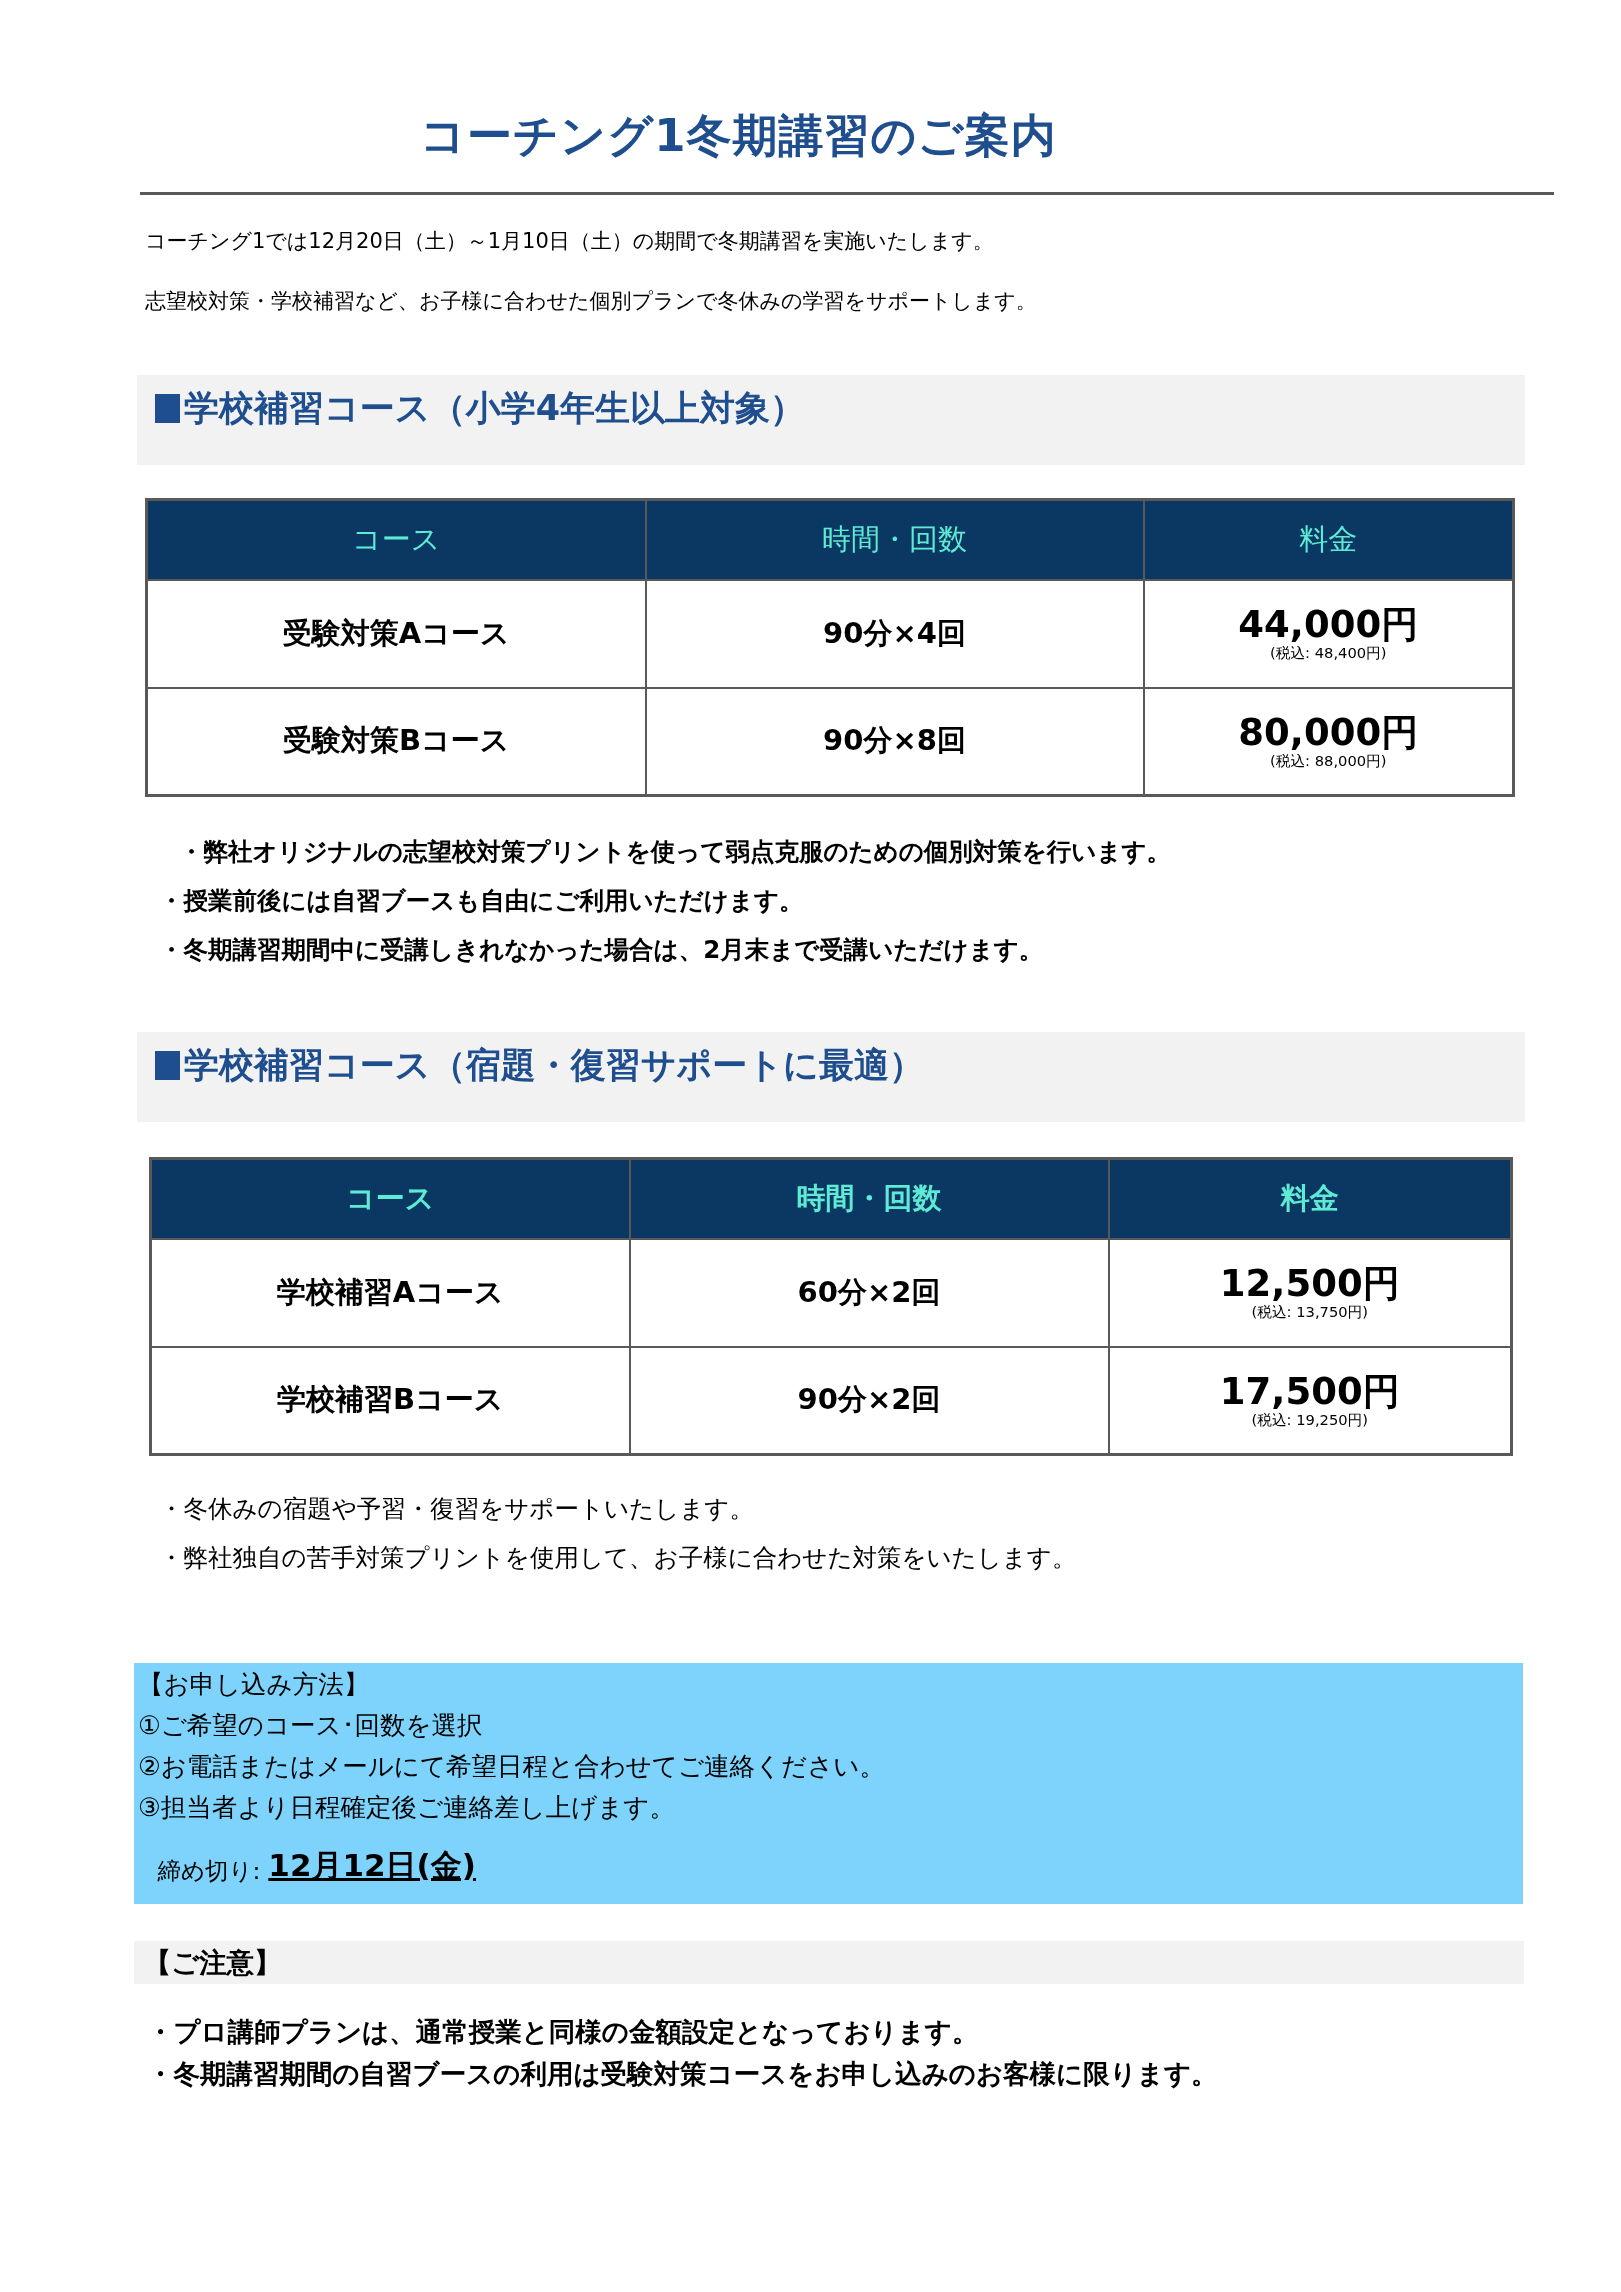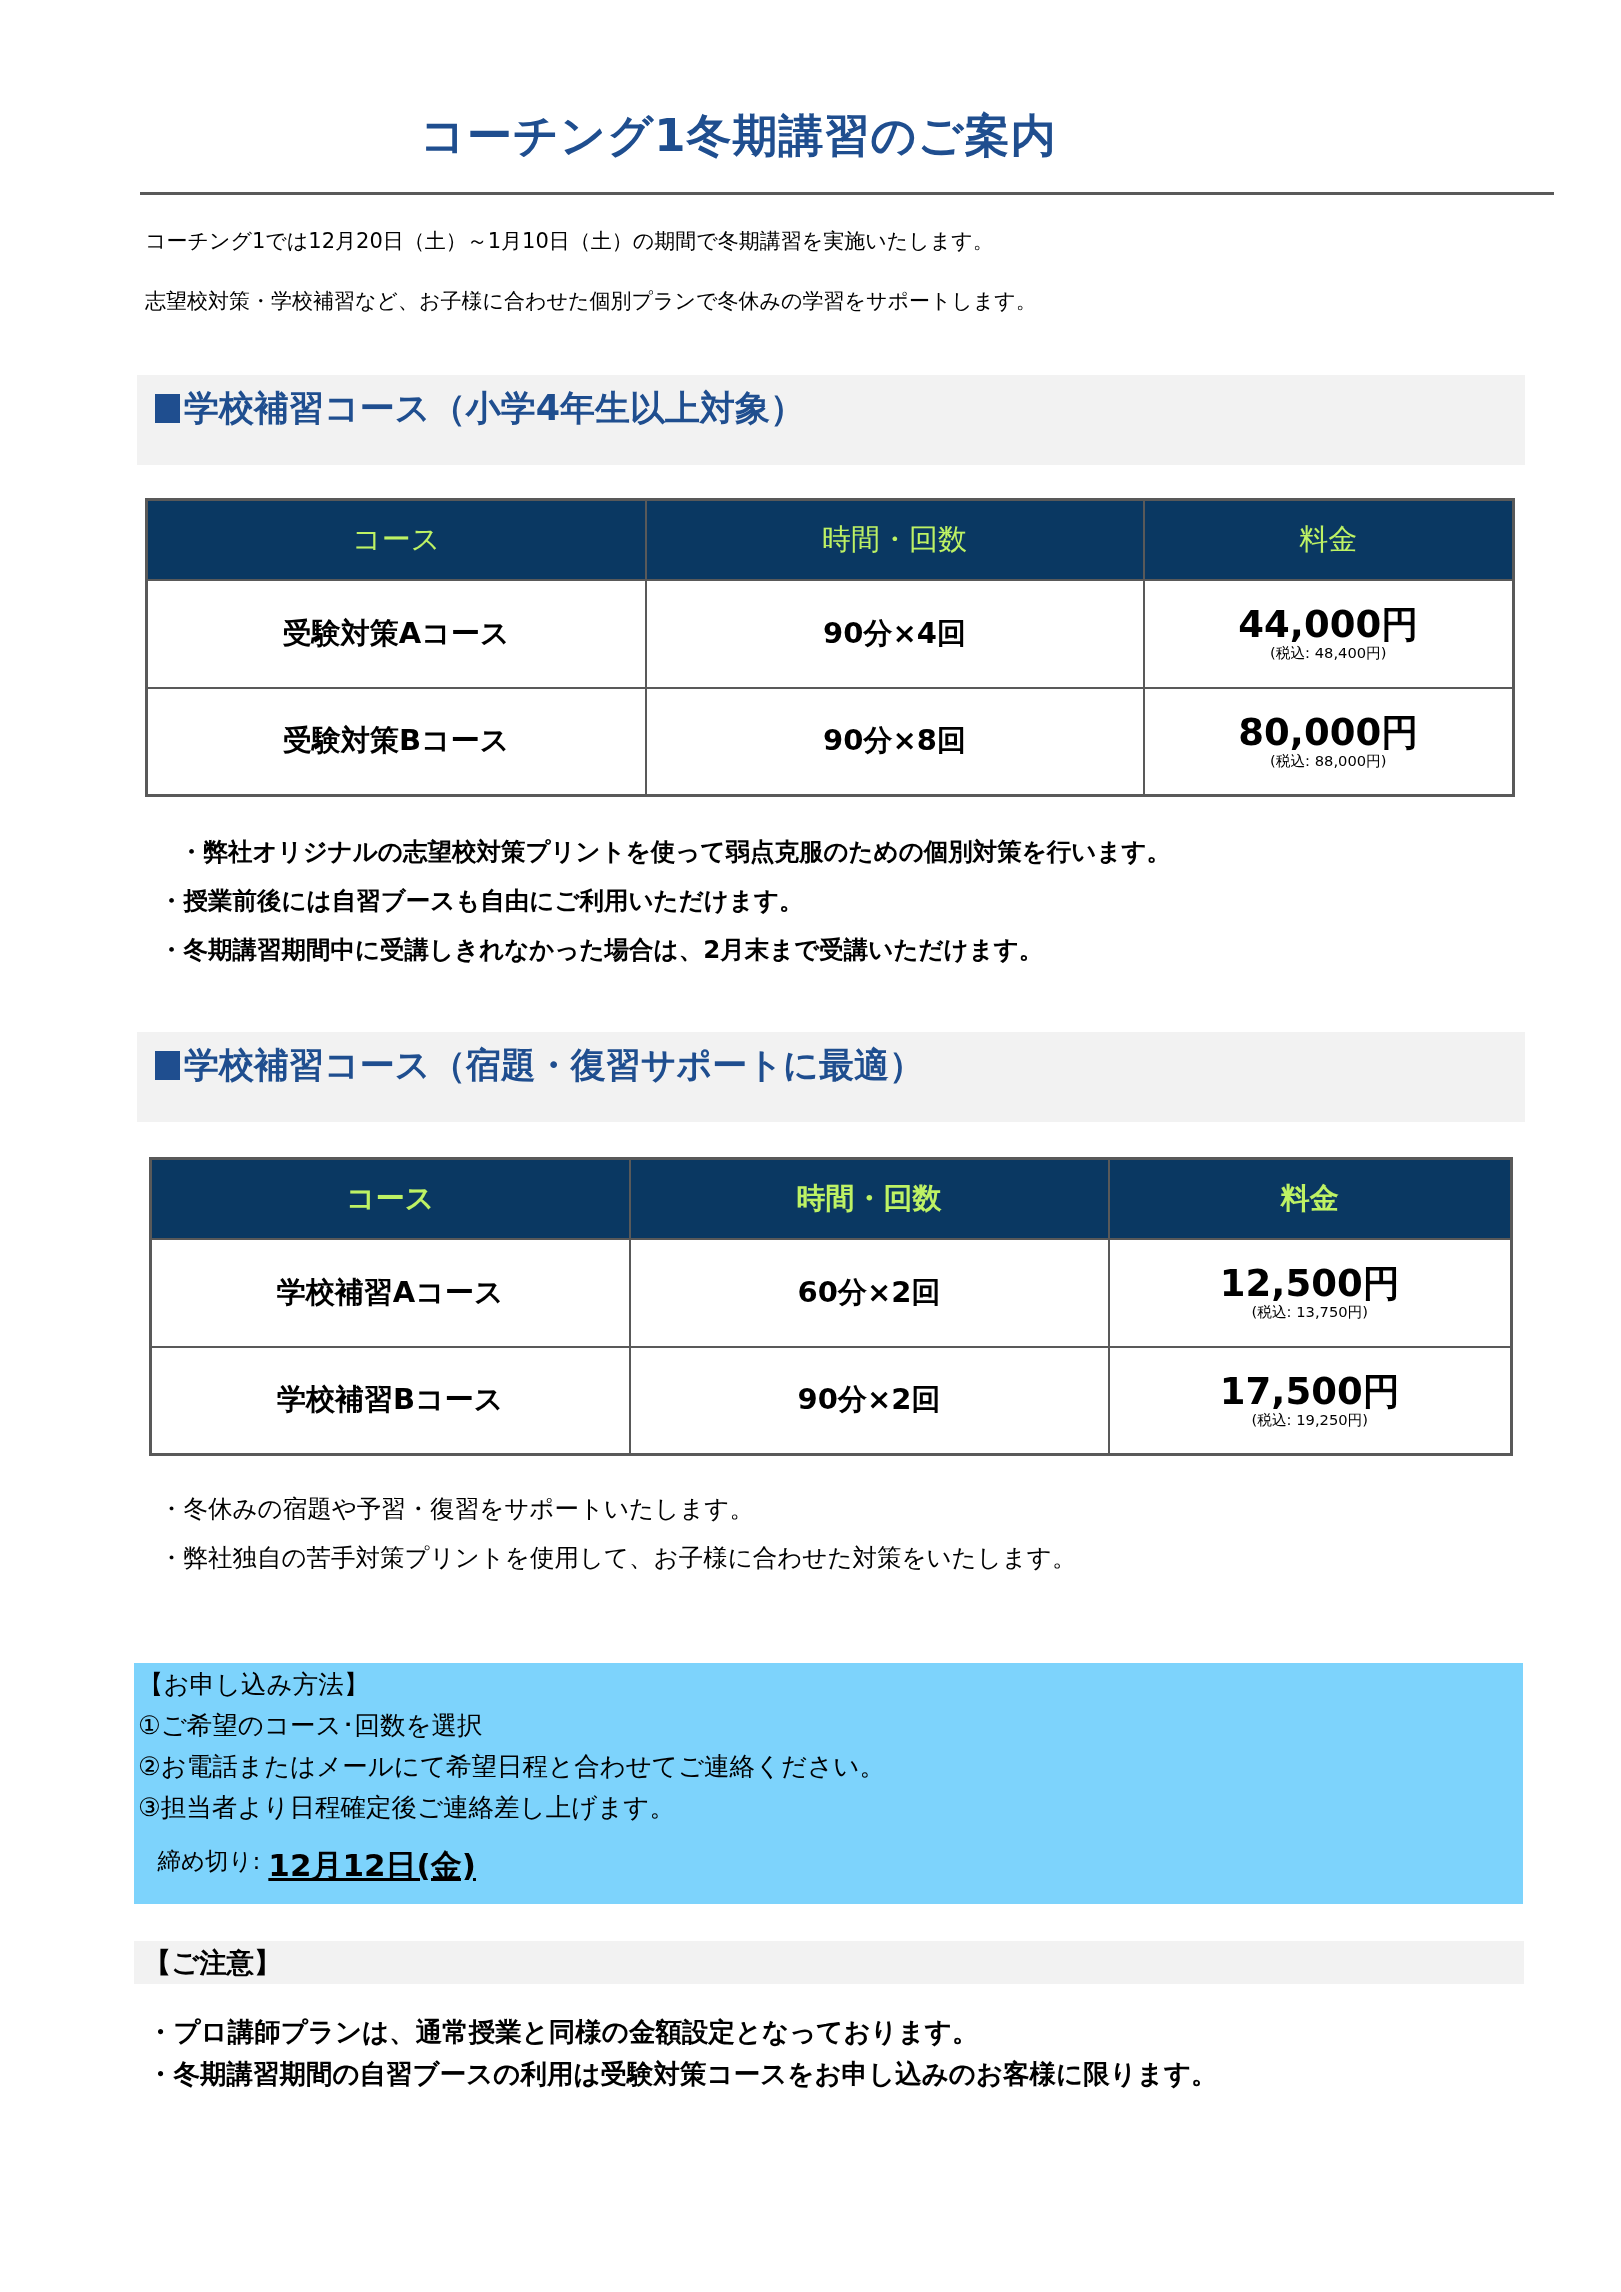--- a/index.html
+++ b/index.html
@@ -24,38 +24,38 @@
       position: absolute; left: 17.6px; top: 9.8px; font-size: 35px; font-weight: bold; color: #1f4e8f; white-space: nowrap;
       display: flex; align-items: center;
     }
     .square { display: inline-block; width: 25.5px; height: 29px; background: #1f4e8f; margin-right: 3.9px; }
 
     table.price {
       position: absolute; border-collapse: collapse; table-layout: fixed;
       border: 3.9px solid #595959;
     }
     table.price th {
-      background: #0a3862; color: #bef264; font-size: 29px; font-weight: normal;
+      background: #0a3862; color: #5eead4; font-size: 29px; font-weight: normal;
       border: 2.9px solid #595959; text-align: center; height: 80px;
     }
     table.price.t2 th { font-weight: bold; }
     table.price td {
       border: 2.9px solid #595959; text-align: center; height: 108px; font-weight: bold; font-size: 29px; background: #fff;
     }
     .price-main { display: block; font-size: 37px; font-weight: bold; line-height: 39px; }
     .price-tax { display: block; font-size: 14.7px; font-weight: normal; line-height: 17.6px; }
 
     .bullet { position: absolute; left: 159px; font-size: 24.5px; font-weight: bold; white-space: nowrap; }
     .bullet.normal { font-weight: normal; }
 
     .apply-box {
       position: absolute; left: 134px; top: 1663px; width: 1389px; height: 241px; background: #7dd3fc;
     }
     .apply-line { position: absolute; left: 3.9px; font-size: 25.5px; white-space: nowrap; }
-    .deadline { position: absolute; left: 23.5px; top: 182px; display: flex; align-items: flex-start; white-space: nowrap; }
+    .deadline { position: absolute; left: 23.5px; top: 182px; display: flex; align-items: flex-end; white-space: nowrap; }
     .deadline-label { font-size: 23.5px; }
     .deadline-value { font-size: 31px; font-weight: bold; text-decoration: underline; margin-left: 7.8px; }
 
     .notice-box {
       position: absolute; left: 134px; top: 1941px; width: 1390px; height: 43px; background: #f2f2f2;
     }
     .notice-title { position: absolute; left: 9.8px; top: 3.9px; font-size: 27.4px; font-weight: bold; white-space: nowrap; }
     .notice-item { position: absolute; left: 147px; font-size: 26.5px; font-weight: bold; white-space: nowrap; }
   </style>
 </head>

